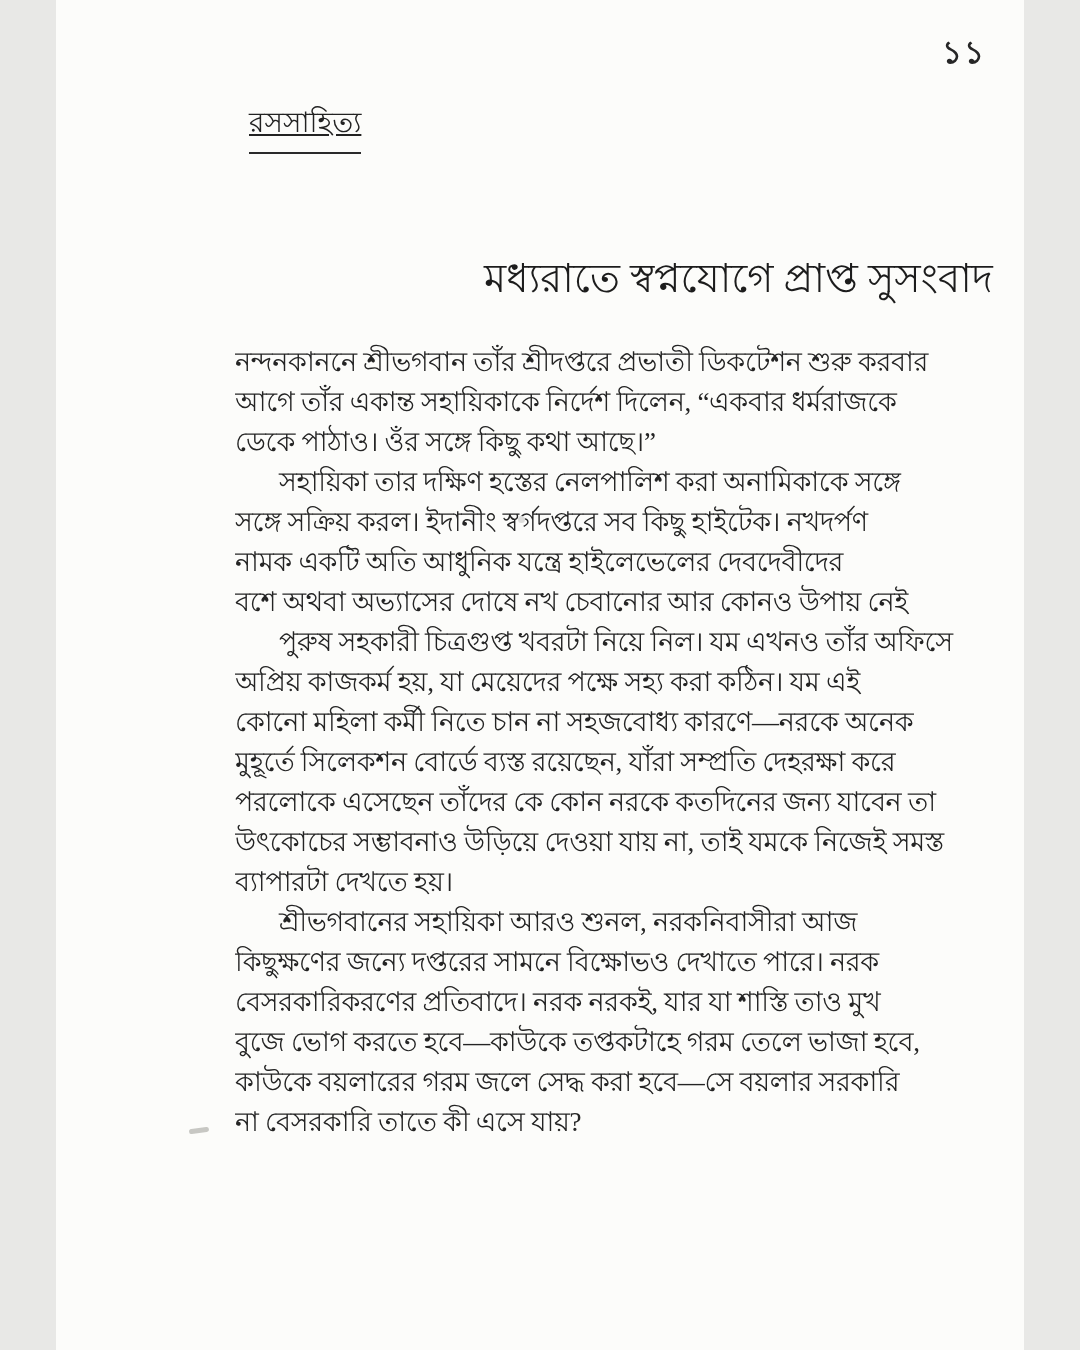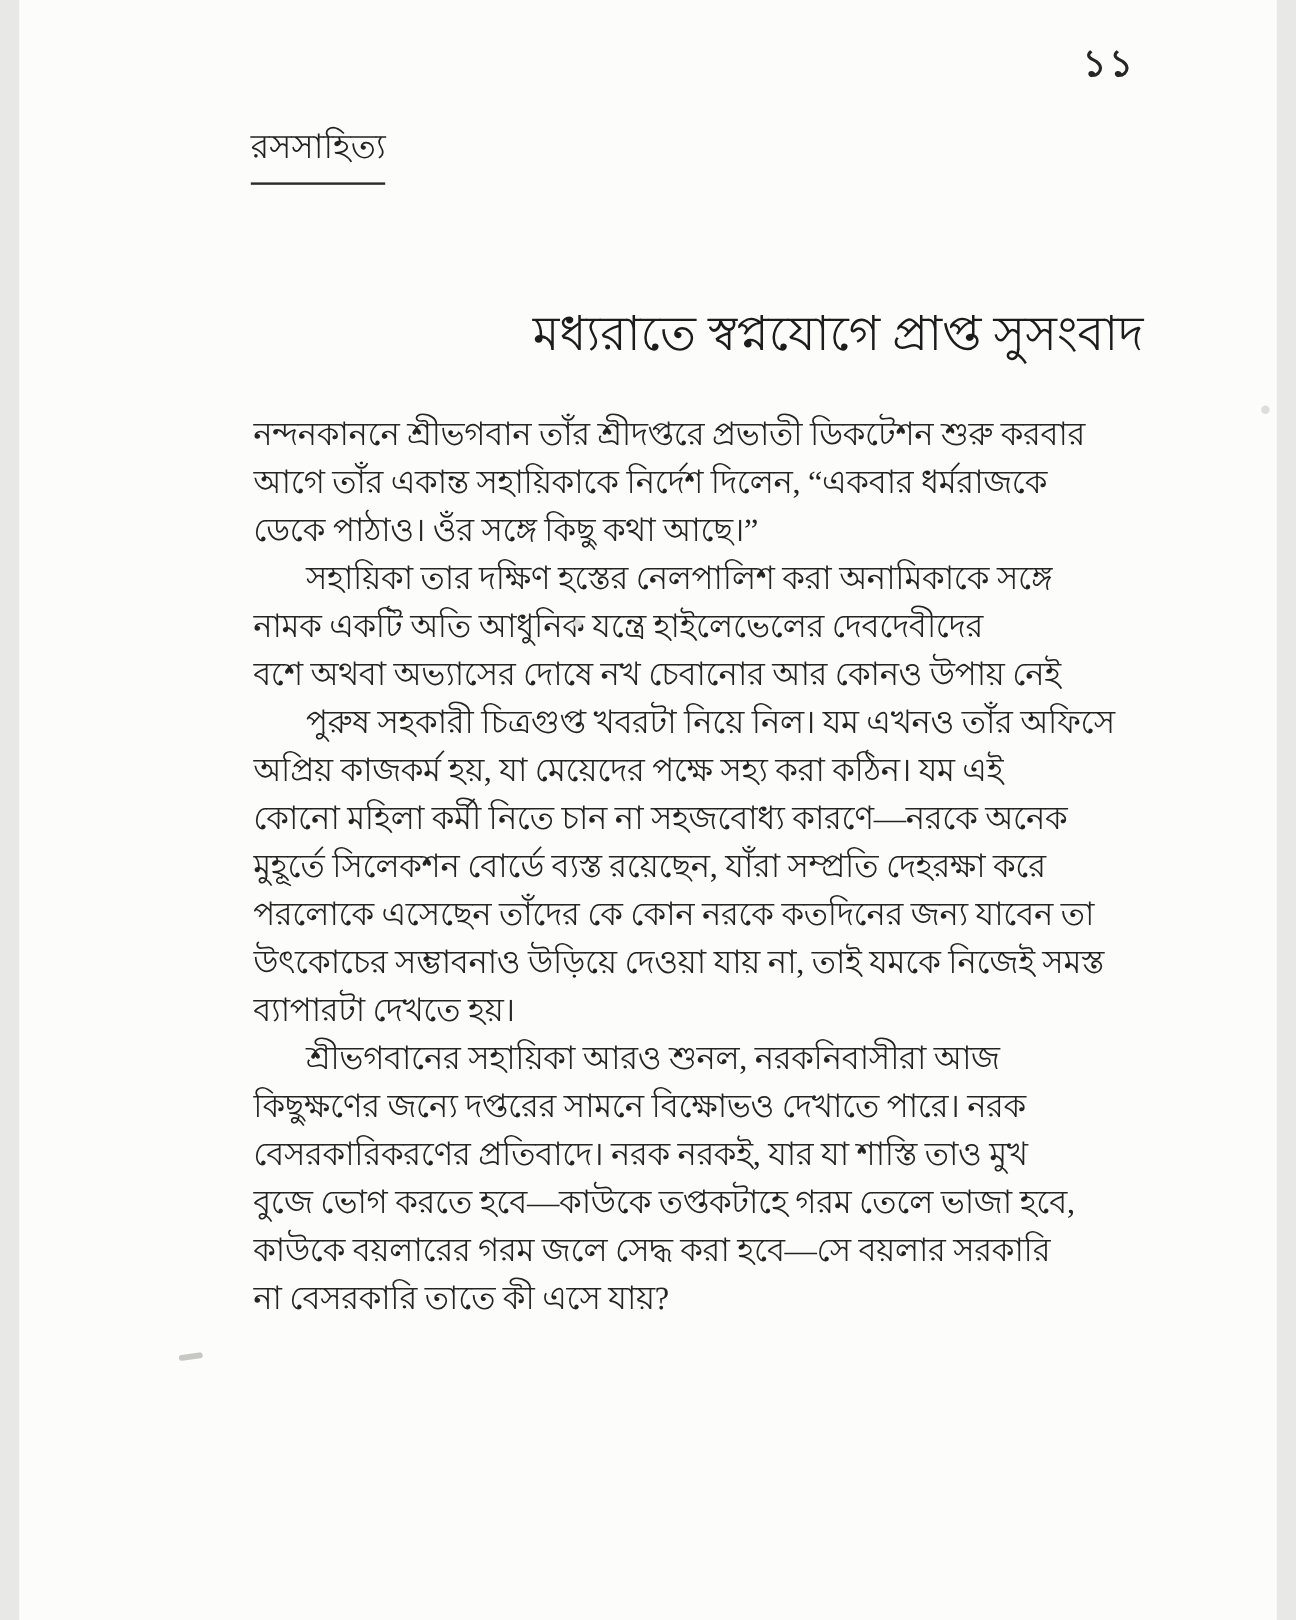--- a/index.html
+++ b/index.html
@@ -2,21 +2,21 @@
 <html><head>
 <meta charset="utf-8">
 <style>
   html, body {
     margin: 0;
     padding: 0;
     background: #e8e8e6;
   }
   .scan-page {
     position: relative;
-    width: 1048px;
+    width: 968px;
     height: 1350px;
     margin: 0 auto;
     background: #fcfcfa;
     overflow: hidden;
     font-family: "Liberation Serif", "DejaVu Serif", serif;
     color: #1f1f1f;
   }
   .page-number {
     position: absolute;
     top: 28px;
@@ -27,34 +27,35 @@
     color: #262626;
   }
   .running-header {
     position: absolute;
     top: 101px;
     left: 193px;
     font-size: 28px;
     color: #222;
     border-bottom: 2px solid #2a2a2a;
     padding-bottom: 4px;
+    text-decoration: underline;
   }
   .chapter-title {
     position: absolute;
     top: 247px;
     left: 428px;
     font-size: 40px;
     font-weight: 500;
     white-space: nowrap;
     color: #1c1c1c;
   }
   .body-text {
     position: absolute;
     top: 342px;
-    left: 195px;
+    left: 179px;
     width: 752px;
   }
   .para { margin: 0; }
   .line {
     height: 40px;
     line-height: 40px;
     font-size: 27px;
     letter-spacing: -0.3px;
     white-space: nowrap;
     overflow: hidden;
@@ -96,20 +97,21 @@
   <div class="chapter-title">মধ্যরাতে স্বপ্নযোগে প্রাপ্ত সুসংবাদ</div>
 
   <div class="body-text">
       <div class="para">
         <div class="line">নন্দনকাননে শ্রীভগবান তাঁর শ্রীদপ্তরে প্রভাতী ডিকটেশন শুরু করবার</div>
         <div class="line">আগে তাঁর একান্ত সহায়িকাকে নির্দেশ দিলেন, “একবার ধর্মরাজকে</div>
         <div class="line">ডেকে পাঠাও। ওঁর সঙ্গে কিছু কথা আছে।”</div>
       </div>
       <div class="para indent">
         <div class="line">সহায়িকা তার দক্ষিণ হস্তের নেলপালিশ করা অনামিকাকে সঙ্গে</div>
+        <div class="line">সঙ্গে সক্রিয় করল। ইদানীং স্বর্গদপ্তরে সব কিছু হাইটেক। নখদর্পণ</div>
         <div class="line">নামক একটি অতি আধুনিক যন্ত্রে হাইলেভেলের দেবদেবীদের</div>
         <div class="line">বশে অথবা অভ্যাসের দোষে নখ চেবানোর আর কোনও উপায় নেই</div>
       </div>
       <div class="para indent">
         <div class="line">পুরুষ সহকারী চিত্রগুপ্ত খবরটা নিয়ে নিল। যম এখনও তাঁর অফিসে</div>
         <div class="line">অপ্রিয় কাজকর্ম হয়, যা মেয়েদের পক্ষে সহ্য করা কঠিন। যম এই</div>
         <div class="line">কোনো মহিলা কর্মী নিতে চান না সহজবোধ্য কারণে—নরকে অনেক</div>
         <div class="line">মুহূর্তে সিলেকশন বোর্ডে ব্যস্ত রয়েছেন, যাঁরা সম্প্রতি দেহরক্ষা করে</div>
         <div class="line">পরলোকে এসেছেন তাঁদের কে কোন নরকে কতদিনের জন্য যাবেন তা</div>
         <div class="line">উৎকোচের সম্ভাবনাও উড়িয়ে দেওয়া যায় না, তাই যমকে নিজেই সমস্ত</div>

